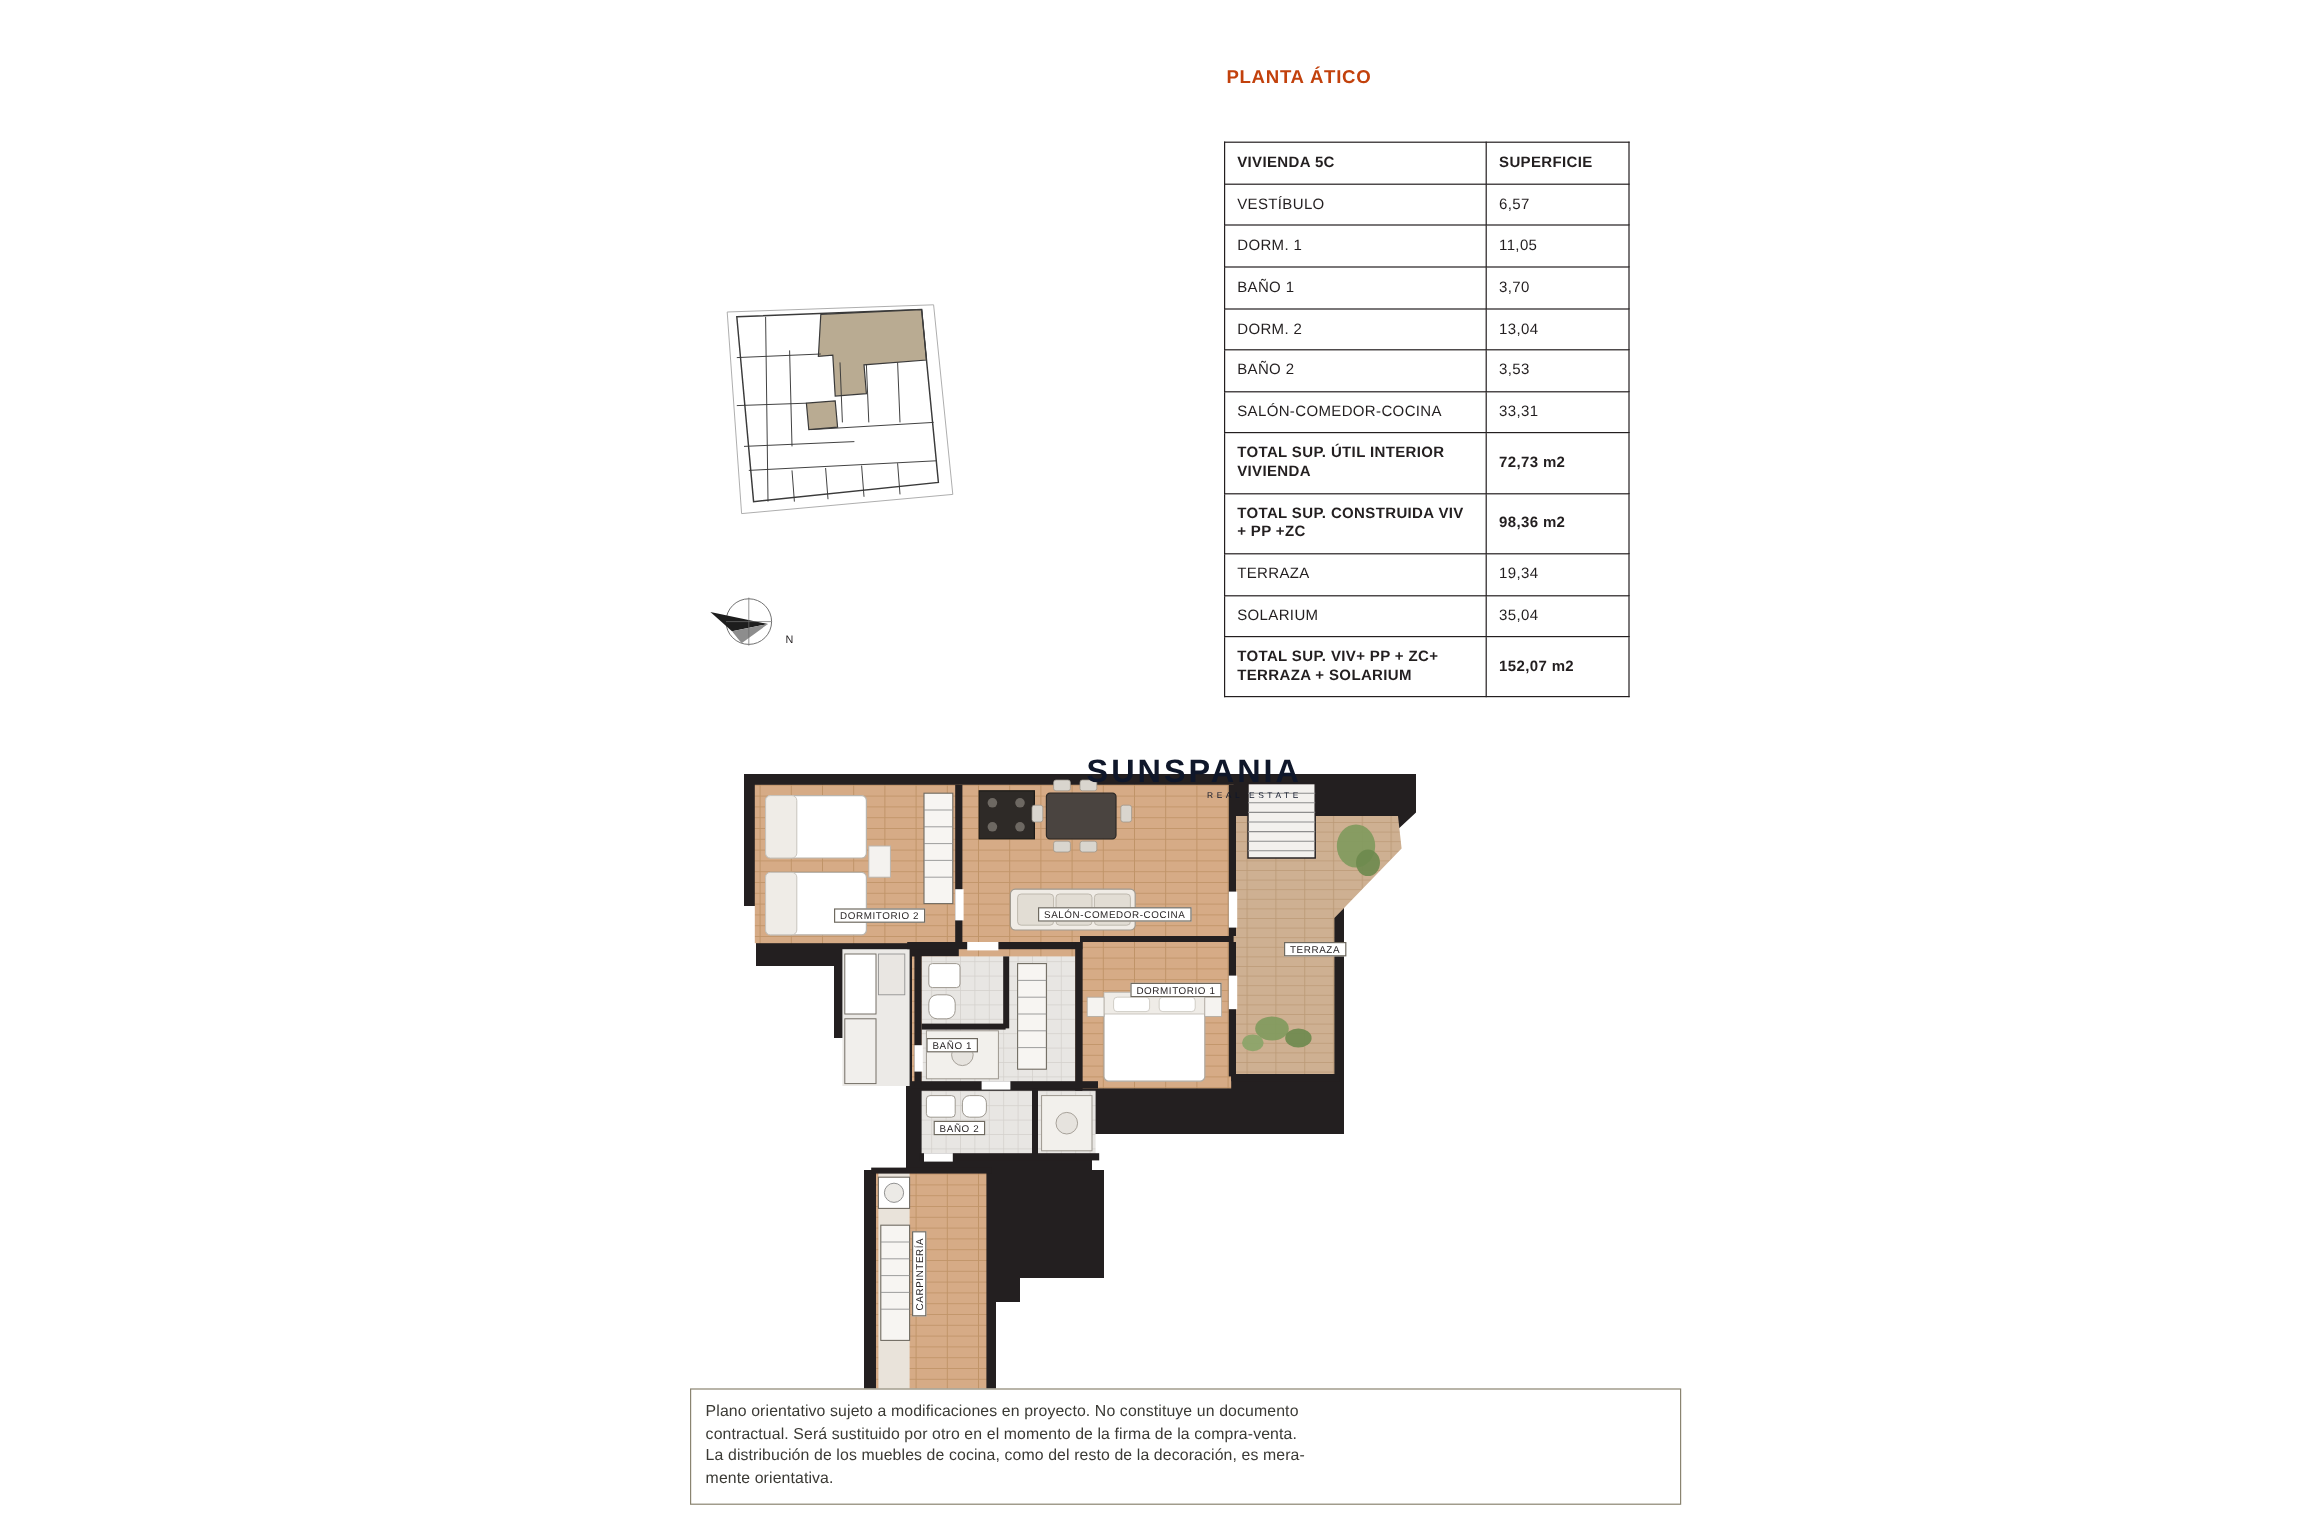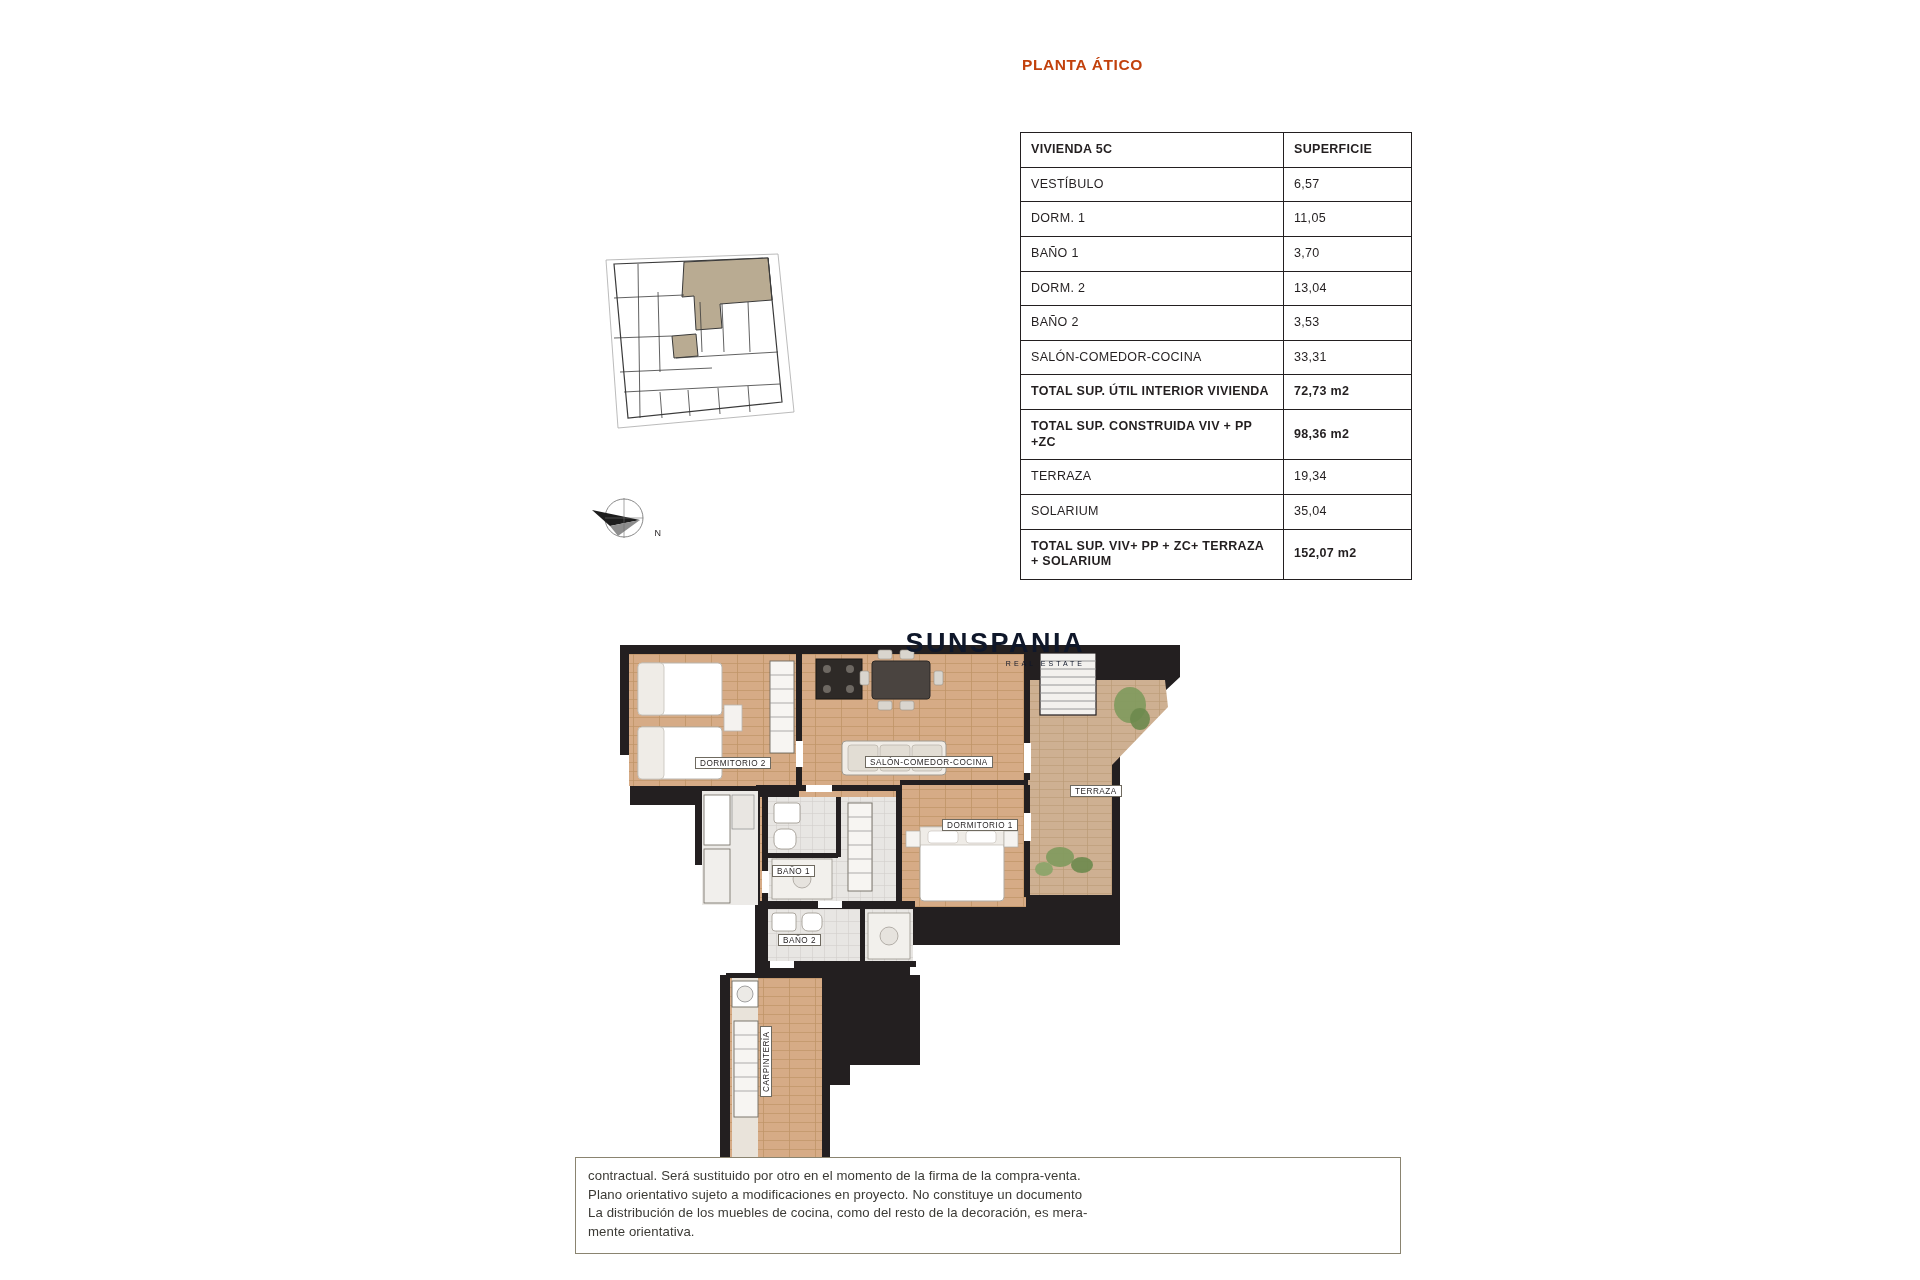--- a/index.html
+++ b/index.html
@@ -31,22 +31,22 @@
     font-size: 15.5px;
     font-weight: bold;
     letter-spacing: 0.6px;
     color: #c2410c;
   }
 
   
   .surface-table {
     position: absolute;
     left: 1020px;
-    top: 132px;
-    width: 392px;
+    top: 118px;
+    width: 338px;
     border-collapse: collapse;
     font-size: 12.5px;
     color: #231f20;
     background: #ffffff;
   }
   .surface-table td {
     border: 1px solid #231f20;
     padding: 9px 10px;
     vertical-align: middle;
     line-height: 1.25;
@@ -450,19 +450,19 @@
     <div class="room-label" style="left:158px; top:289px;">BAÑO 2</div>
     <div class="room-label vert" style="left:140px; top:452px;">CARPINTERÍA</div>
   </div>
 
   <div class="watermark">
     <div class="wm-name">SUNSPANIA</div>
     <div class="wm-sub">REAL ESTATE</div>
   </div>
 
   <div class="disclaimer">
+    <div>Plano orientativo sujeto a modificaciones en proyecto. No constituye un documento</div>
     <div>contractual. Será sustituido por otro en el momento de la firma de la compra-venta.</div>
-    <div>Plano orientativo sujeto a modificaciones en proyecto. No constituye un documento</div>
     <div>La distribución de los muebles de cocina, como del resto de la decoración, es mera-</div>
     <div>mente orientativa.</div>
   </div>
 
 </div>
 
 </body></html>

